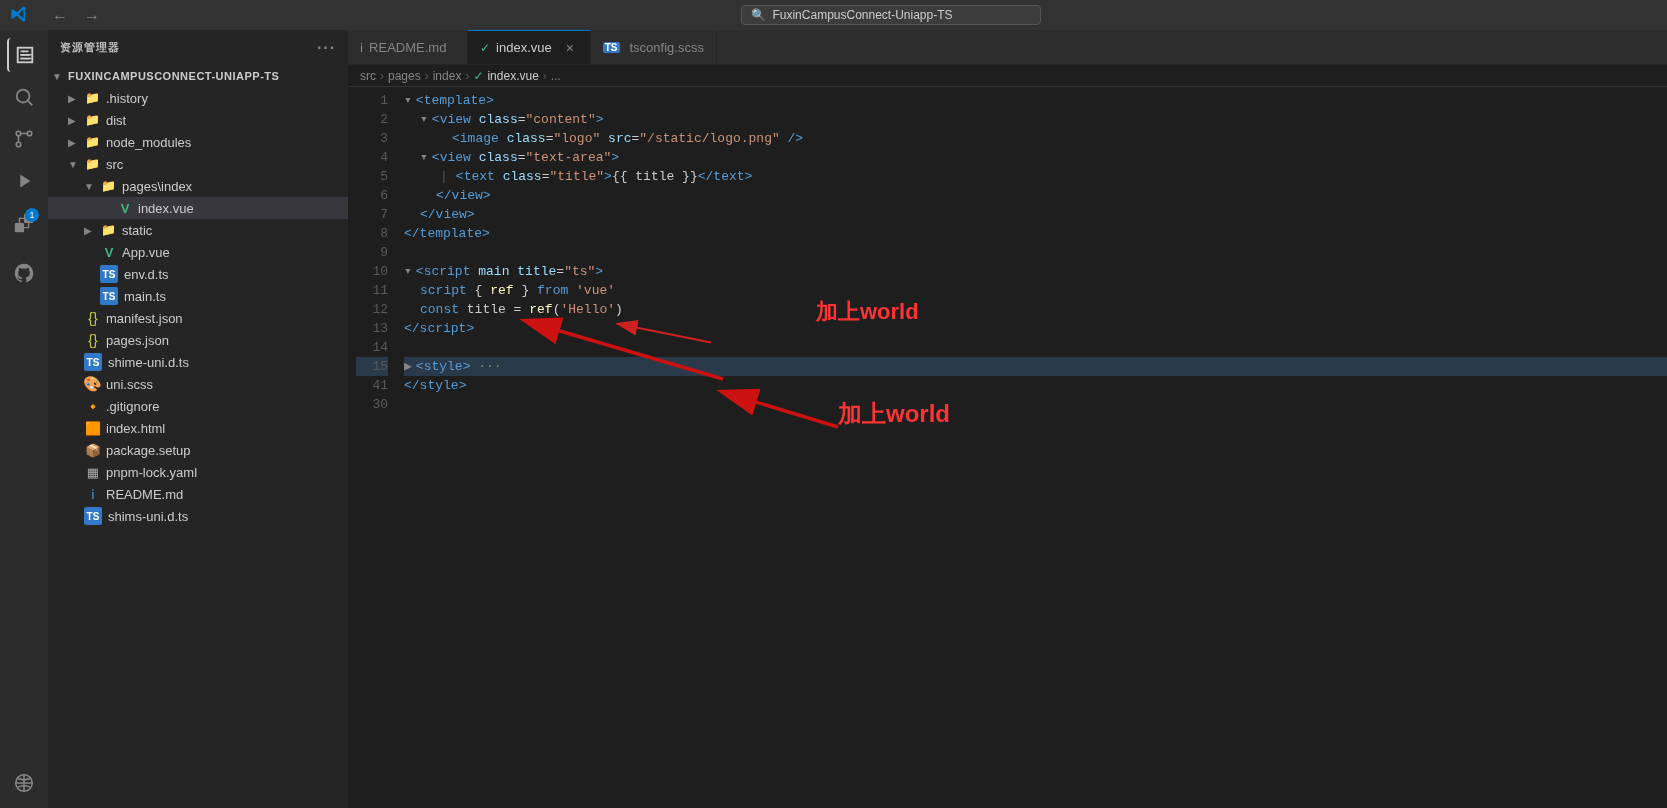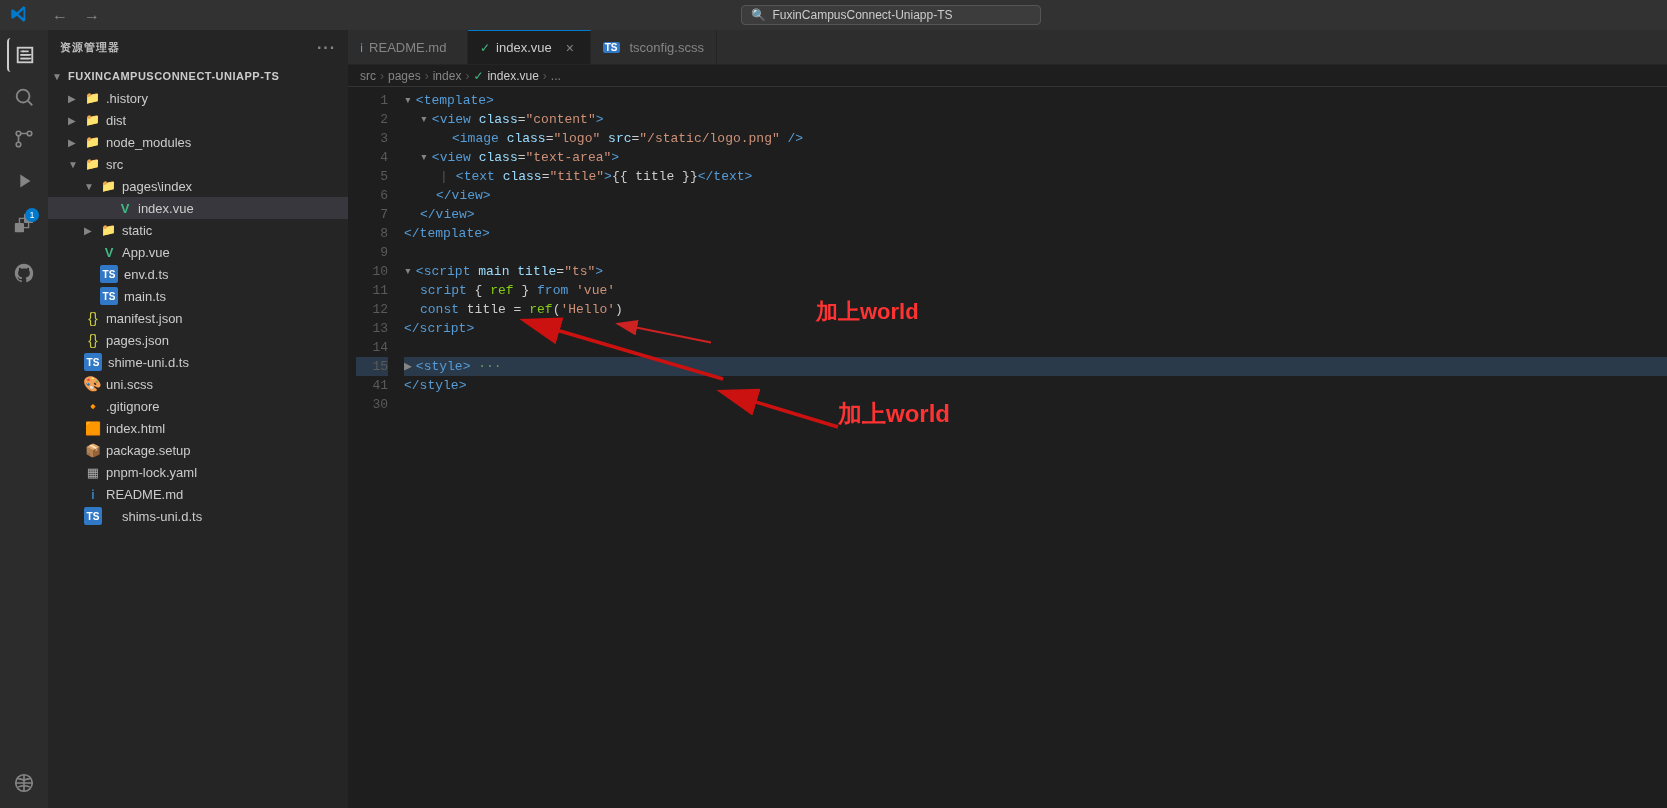--- a/index.html
+++ b/index.html
@@ -276,21 +276,21 @@
     }
     .code-line.highlighted {
       background: #2a3a4a;
     }
 
     
     .c-tag { color: #569cd6; }
     .c-attr { color: #9cdcfe; }
     .c-string { color: #ce9178; }
     .c-keyword { color: #569cd6; }
-    .c-func { color: #84cc16; }
+    .c-func { color: #fef9c3; }
     .c-text { color: #cccccc; }
     .c-comment { color: #6a9955; }
     .c-fold { color: #858585; cursor: pointer; margin-right: 4px; }
     .annotation-text {
       position: absolute;
       color: #ff4444;
       font-size: 22px;
       font-weight: bold;
       font-family: 'Microsoft YaHei', sans-serif;
     }
@@ -506,21 +506,21 @@
 
     <div class="tree-item" style="padding-left:20px;">
       <span class="arrow" style="width:16px;"></span>
       <span class="file-icon" style="color:#42a5f5;font-size:13px;">ℹ</span>
       <span class="item-label">README.md</span>
     </div>
 
     <div class="tree-item" style="padding-left:20px;">
       <span class="arrow" style="width:16px;"></span>
       <span class="file-icon ts-blue" style="font-size:10px;background:#3178c6;color:white;border-radius:2px;padding:0 2px;font-weight:bold;">TS</span>
-      <span class="item-label" style="margin-left:16px;">shims-uni.d.ts</span>
+      <span class="item-label" style="margin-left:2px;">shims-uni.d.ts</span>
     </div>
   </div>
 
   <div class="editor-area">
 
     <div class="tabs-bar">
       <div class="tab">
         <span class="tab-icon" style="color:#42a5f5;">ℹ</span>
         <span>README.md</span>
       </div>

